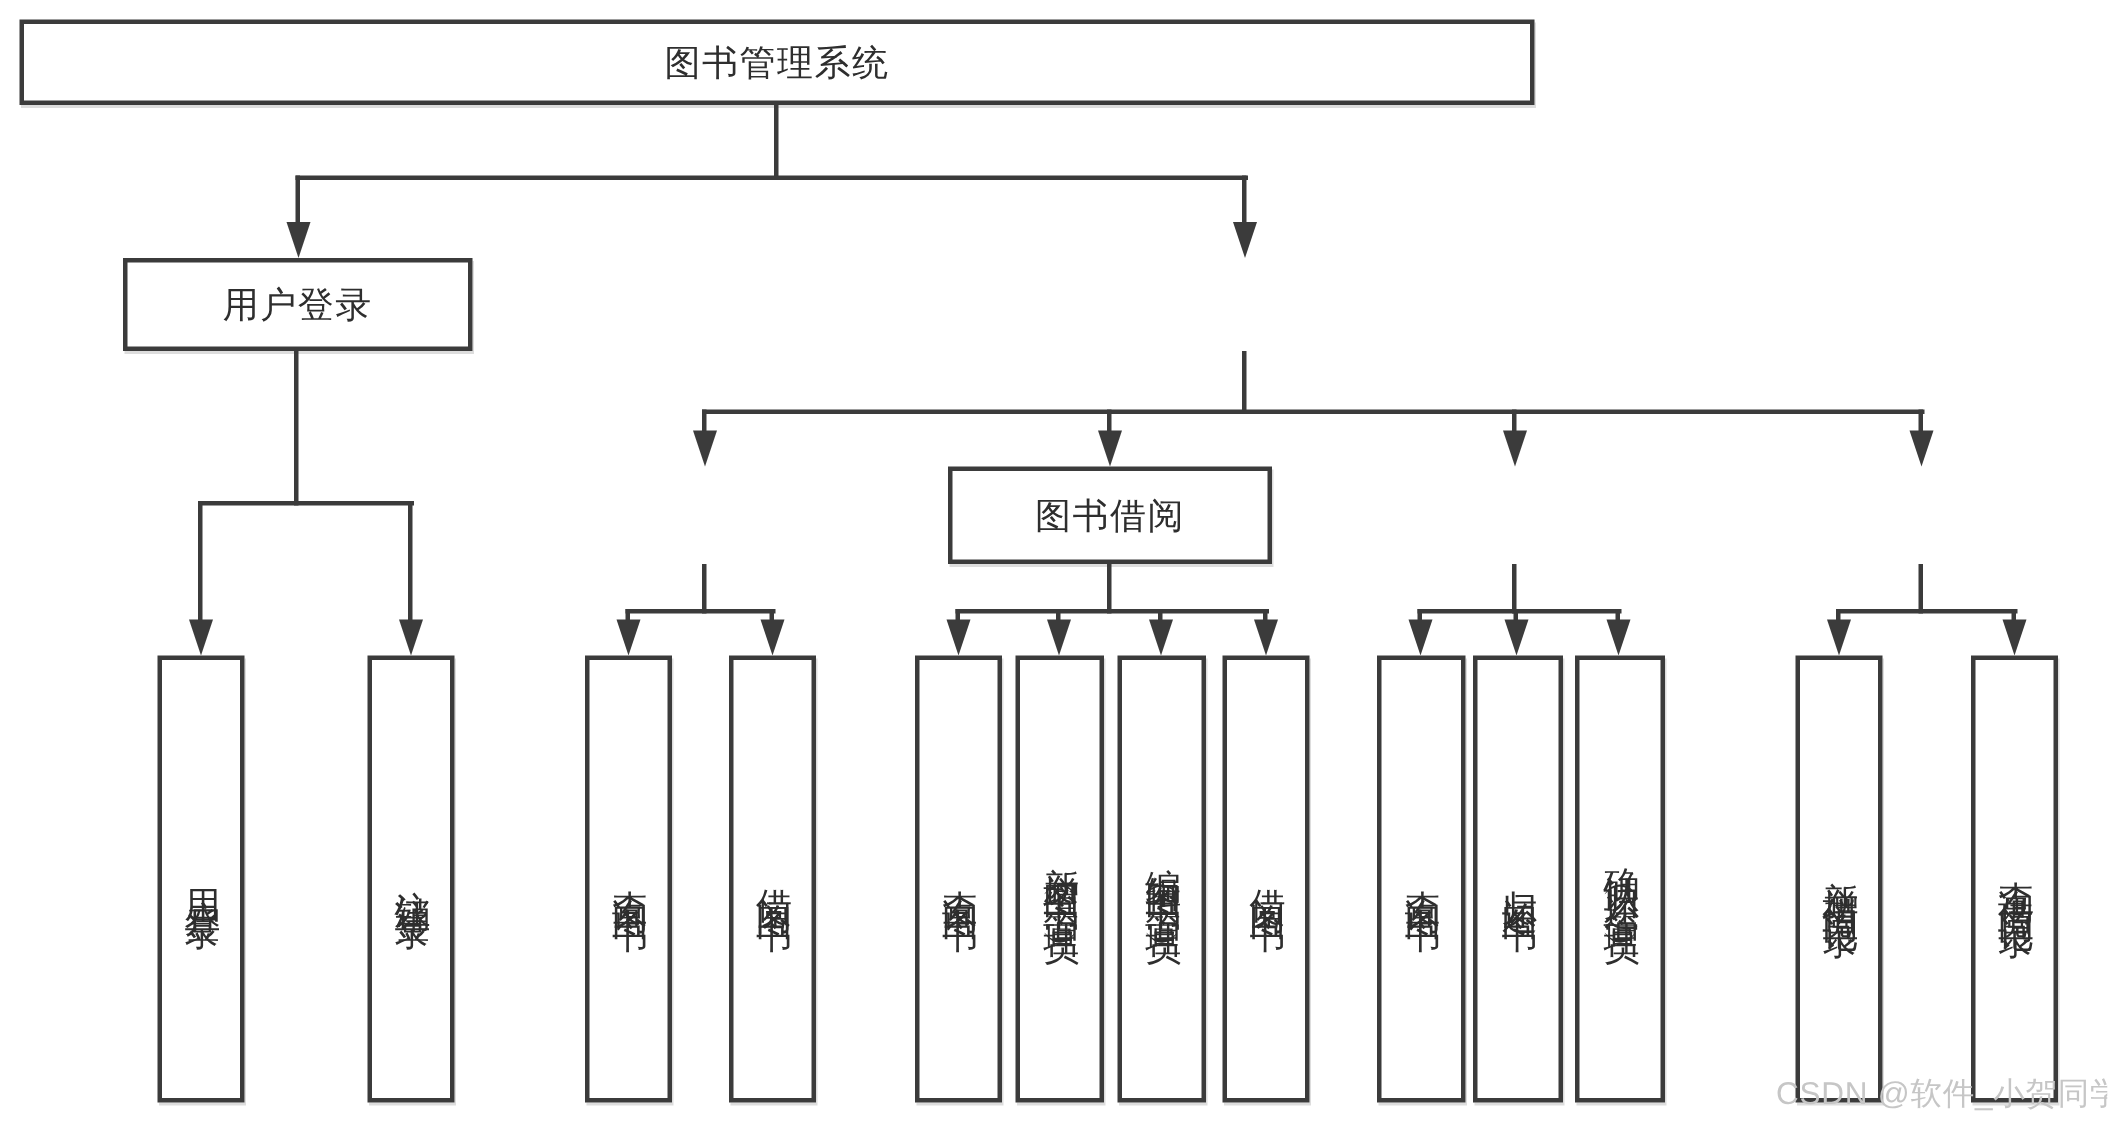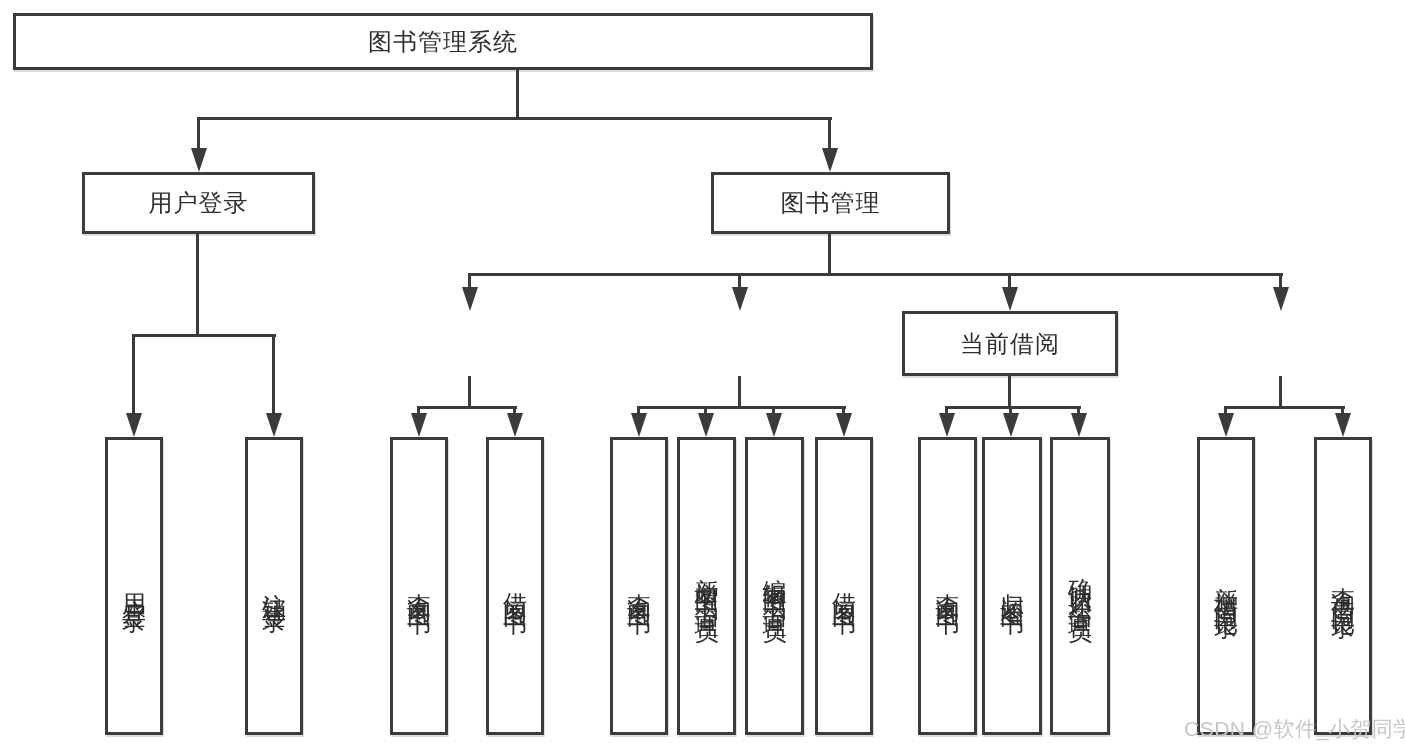--- a/index.html
+++ b/index.html
@@ -31,51 +31,50 @@
   .wm{
     position:absolute; left:1184px; top:715px; z-index:6;
     color:var(--watermark); font-size:21px; letter-spacing:.5px; white-space:nowrap;
   }
 </style>
 </head>
 <body>
 
 <div class="stage">
 
-  <div class="box" style="left:13px;top:13px;width:860px;height:57px">图书管理系统</div>
+  <div class="box" style="left:13px;top:13px;width:1010px;height:57px">图书管理系统</div>
 
   <div class="vl" style="left:516px;top:70px;height:48px"></div>
   <div class="hl" style="left:197px;top:117px;width:635px"></div>
   <div class="vl" style="left:197px;top:117px;height:33px"></div>
   <div class="arr" style="left:191px;top:148px"></div>
   <div class="vl" style="left:828px;top:117px;height:33px"></div>
   <div class="arr" style="left:822px;top:148px"></div>
 
   <div class="box" style="left:82px;top:172px;width:233px;height:62px">用户登录</div>
-  <div class="box" style="left:711px;top:172px;width:239px;height:62px">图书管理</div>
 
   <div class="vl" style="left:196px;top:234px;height:103px"></div>
   <div class="hl" style="left:132px;top:334px;width:144px"></div>
   <div class="vl" style="left:132px;top:334px;height:81px"></div>
   <div class="arr" style="left:126px;top:413px"></div>
   <div class="vl" style="left:272px;top:334px;height:81px"></div>
   <div class="arr" style="left:266px;top:413px"></div>
 
   <div class="vl" style="left:828px;top:234px;height:42px"></div>
   <div class="hl" style="left:468px;top:273px;width:815px"></div>
   <div class="vl" style="left:468px;top:273px;height:16px"></div>
   <div class="arr" style="left:462px;top:287px"></div>
   <div class="vl" style="left:738px;top:273px;height:16px"></div>
   <div class="arr" style="left:732px;top:287px"></div>
   <div class="vl" style="left:1008px;top:273px;height:16px"></div>
   <div class="arr" style="left:1002px;top:287px"></div>
   <div class="vl" style="left:1279px;top:273px;height:16px"></div>
   <div class="arr" style="left:1273px;top:287px"></div>
 
-  <div class="box" style="left:902px;top:311px;width:216px;height:65px">当前借阅</div>
+  <div class="box" style="left:632px;top:311px;width:216px;height:65px">图书借阅</div>
 
   <div class="vl" style="left:468px;top:376px;height:33px"></div>
   <div class="hl" style="left:417px;top:406px;width:100px"></div>
   <div class="vl" style="left:417px;top:406px;height:10px"></div>
   <div class="arr" style="left:411px;top:413px"></div>
   <div class="vl" style="left:513px;top:406px;height:10px"></div>
   <div class="arr" style="left:507px;top:413px"></div>
 
   <div class="vl" style="left:738px;top:376px;height:33px"></div>
   <div class="hl" style="left:637px;top:406px;width:209px"></div>

